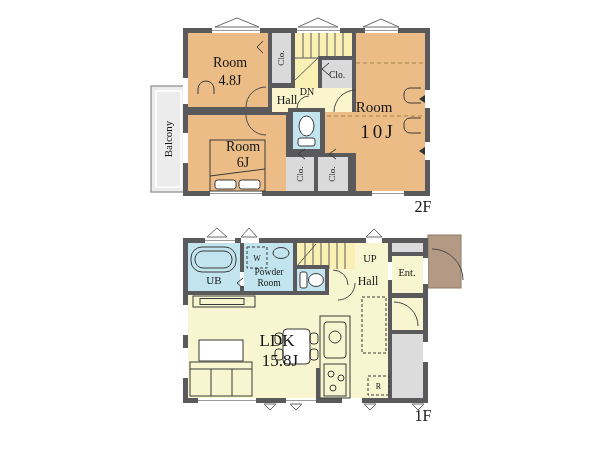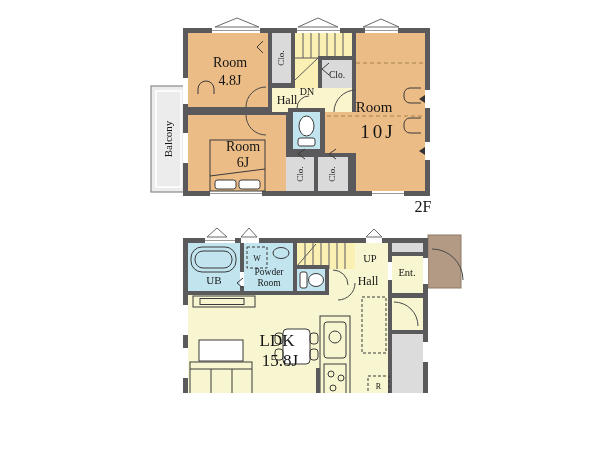--- a/index.html
+++ b/index.html
@@ -1,16 +1,16 @@
 <!DOCTYPE html>
 <html><head>
 <meta charset="utf-8">
 <style>
   html,body{margin:0;padding:0;background:#fff;}
-  .stage{position:relative;width:600px;height:393px;background:#ffffff;overflow:hidden;}
+  .stage{position:relative;width:600px;height:449px;background:#ffffff;overflow:hidden;}
   svg{display:block;font-family:"Liberation Serif","DejaVu Serif",serif;}
   text{fill:#151515;}
   .t{text-anchor:middle;}
   .ln{stroke:#3a3a3a;stroke-width:1;fill:none;}
   .arc{stroke:#4a4a4a;stroke-width:1;fill:none;}
   .furn{fill:#ffffff;stroke:#3a3a3a;stroke-width:1;}
   .open{fill:none;stroke:#3a3a3a;stroke-width:1;}
   .dash{stroke-dasharray:3 2;}
   .wline{stroke:#9a9a9a;stroke-width:1;}
   .tread{stroke:#5a5a5c;stroke-width:1;}

